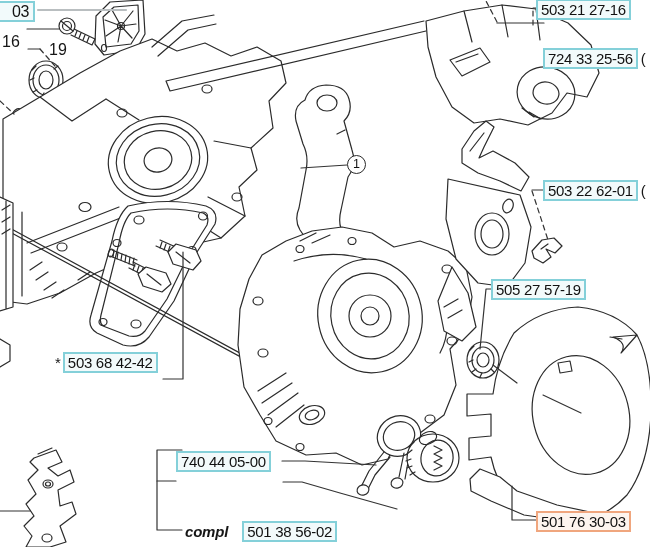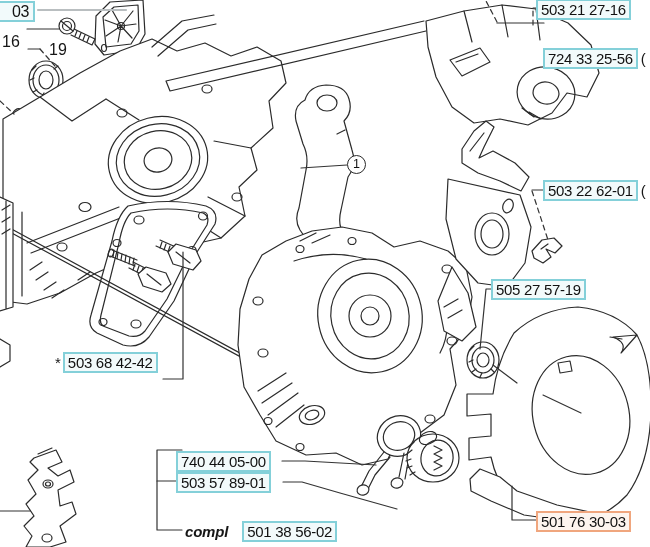--- a/index.html
+++ b/index.html
@@ -262,23 +262,20 @@
   </div>
 
   <div class="co" style="left:55px; top:352px;">
     <span class="star">*</span><span class="pnbox">503 68 42-42</span>
   </div>
 
   <div class="co" style="left:176px; top:451px;">
     <span class="pnbox">740 44 05-00</span>
   </div>
 
-  <div class="co" style="left:176px; top:472px;">
-    <span class="pnbox">503 57 89-01</span>
-  </div>
 
   <div class="co" style="left:185px; top:521px;">
     <span class="prefix">compl</span><span class="pnbox">501 38 56-02</span>
   </div>
 
   <div class="co orange" style="left:536px; top:511px;">
     <span class="pnbox">501 76 30-03</span>
   </div>
 
   <div id="marker1">1</div>

